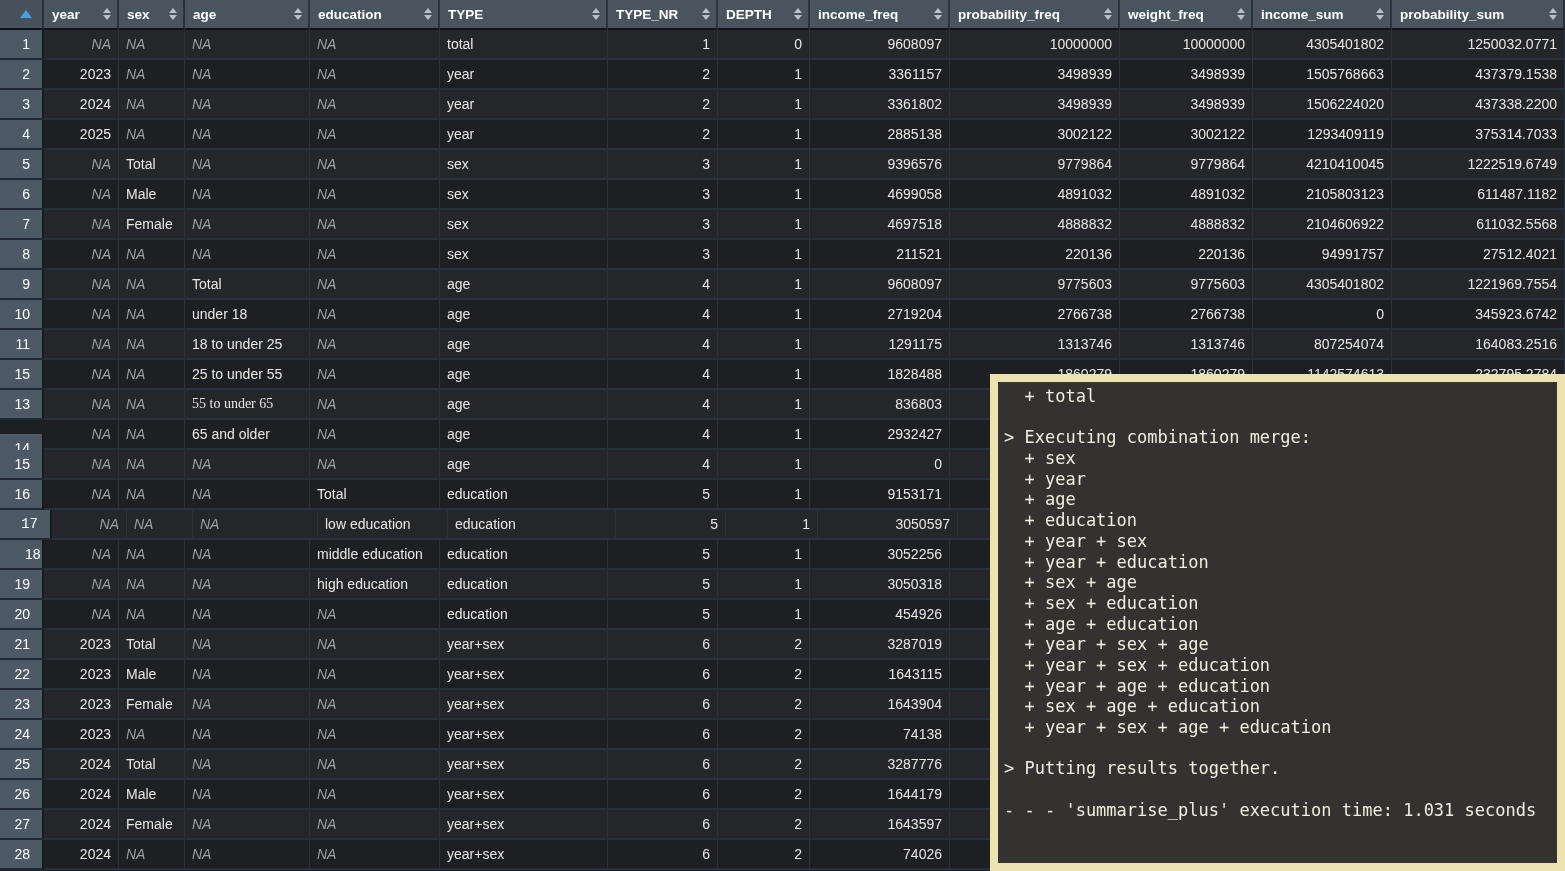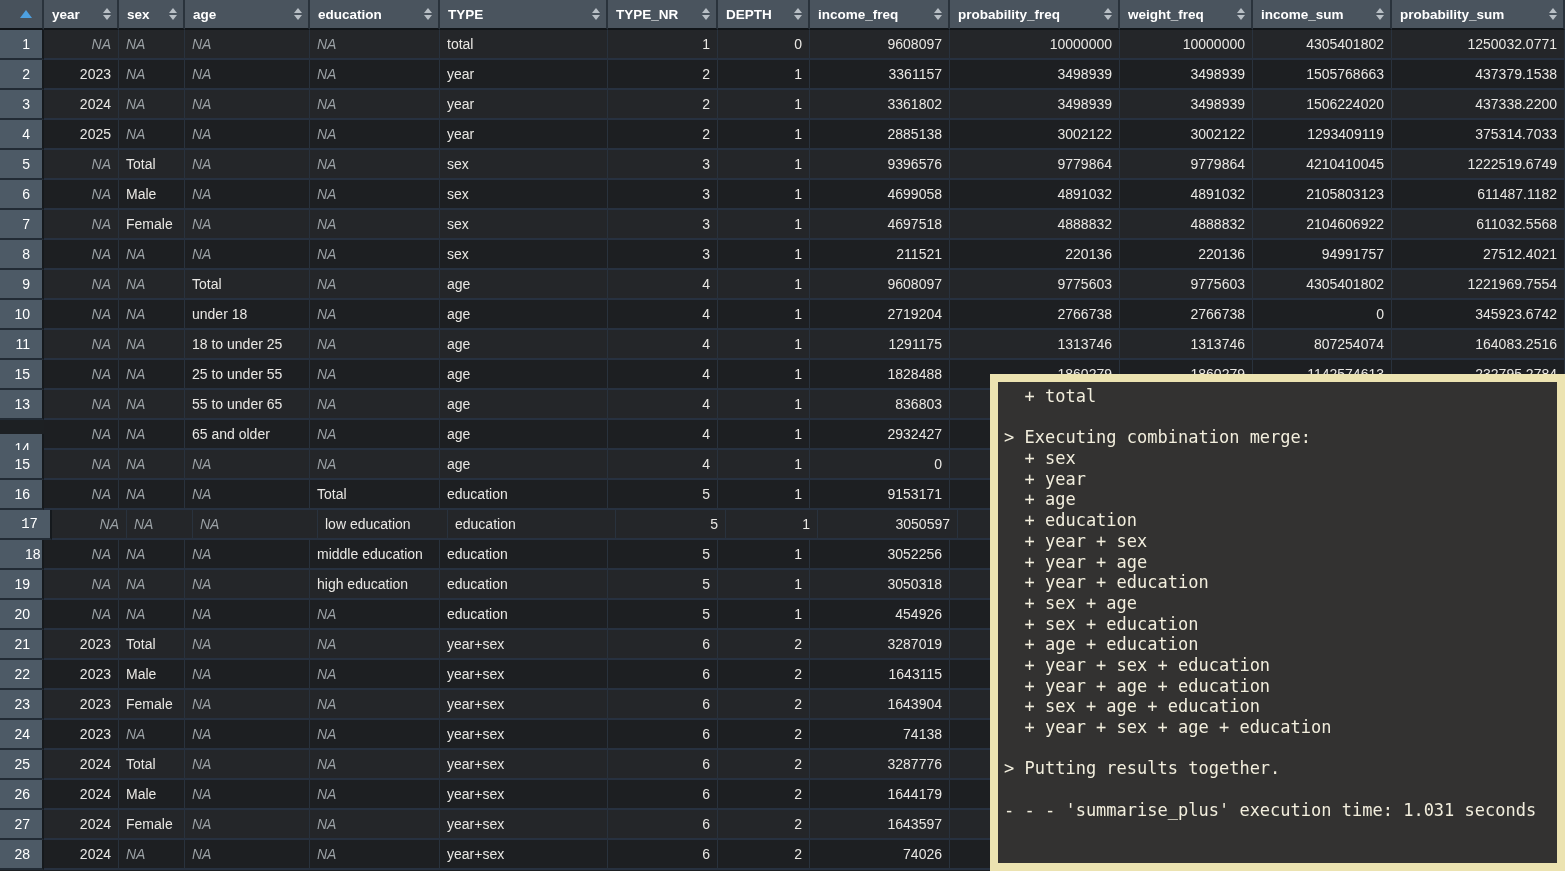--- a/index.html
+++ b/index.html
@@ -314,21 +314,21 @@
           <div class="cell ar" style="width: 140px;">1828488</div>
           <div class="cell ar" style="width: 170px;">1860279</div>
           <div class="cell ar" style="width: 133px;">1860279</div>
           <div class="cell ar" style="width: 139px;">1142574613</div>
           <div class="cell ar" style="width: 173px;">232795.2784</div>
         </div>
         <div class="row stripe-a">
           <div class="cell ar rownum" style="width: 44px;">13</div>
           <div class="cell ar na" style="width: 75px;">NA</div>
           <div class="cell al na" style="width: 66px;">NA</div>
-          <div class="cell al" style="width: 125px;">55 to under 65</div>
+          <div class="cell al" style="width: 125px; font-family: Liberation Serif, serif;">55 to under 65</div>
           <div class="cell al na" style="width: 130px;">NA</div>
           <div class="cell al" style="width: 168px;">age</div>
           <div class="cell ar" style="width: 110px;">4</div>
           <div class="cell ar" style="width: 92px;">1</div>
           <div class="cell ar" style="width: 140px;">836803</div>
           <div class="cell ar" style="width: 170px;"></div>
           <div class="cell ar" style="width: 133px;"></div>
           <div class="cell ar" style="width: 139px;"></div>
           <div class="cell ar" style="width: 173px;"></div>
         </div>
@@ -561,25 +561,25 @@
   </div>
   <div class="console" id="console-panel">
       <div class="cline">  + total</div>
       <div class="cline">&nbsp;</div>
       <div class="cline">&gt; Executing combination merge:</div>
       <div class="cline">  + sex</div>
       <div class="cline">  + year</div>
       <div class="cline">  + age</div>
       <div class="cline">  + education</div>
       <div class="cline">  + year + sex</div>
-      <div class="cline">  + year + age</div>
       <div class="cline">  + year + education</div>
       <div class="cline">  + sex + age</div>
       <div class="cline">  + sex + education</div>
       <div class="cline">  + age + education</div>
+      <div class="cline">  + year + sex + age</div>
       <div class="cline">  + year + sex + education</div>
       <div class="cline">  + year + age + education</div>
       <div class="cline">  + sex + age + education</div>
       <div class="cline">  + year + sex + age + education</div>
       <div class="cline">&nbsp;</div>
       <div class="cline">&gt; Putting results together.</div>
       <div class="cline">&nbsp;</div>
       <div class="cline">- - - 'summarise_plus' execution time: 1.031 seconds</div>
     </div>
 </div>

